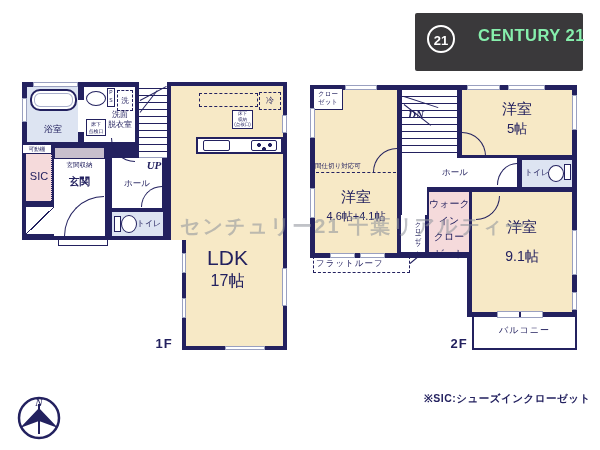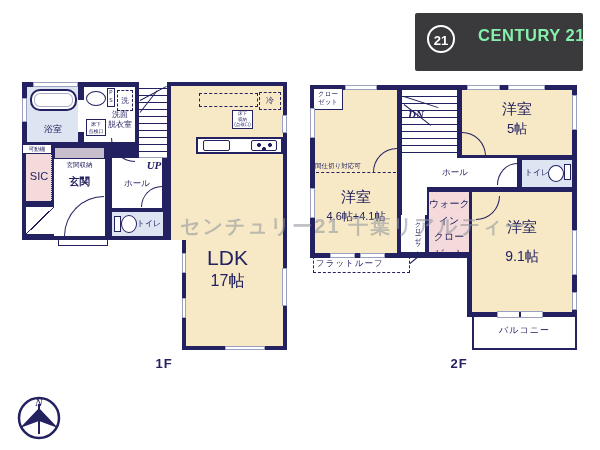--- a/index.html
+++ b/index.html
@@ -17,21 +17,21 @@
   .solidbox{border:1px solid #23215f;background:#fff;}
   .win{background:#fff;border:1px solid #9aa0c0;}
   .arc{position:absolute;box-sizing:border-box;border:0 solid #23215f;background:transparent;}
   .arc.tl{border-top-width:1px;border-left-width:1px;border-top-left-radius:100% 100%;}
   .arc.tr{border-top-width:1px;border-right-width:1px;border-top-right-radius:100% 100%;}
   .arc.bl{border-bottom-width:1px;border-left-width:1px;border-bottom-left-radius:100% 100%;}
   .arc.br{border-bottom-width:1px;border-right-width:1px;border-bottom-right-radius:100% 100%;}
   .treads{background-image:repeating-linear-gradient(to bottom,transparent 0px,transparent 6px,#23215f 6px,#23215f 7px);}
   .sline{position:absolute;background:#23215f;height:1px;transform-origin:left center;}
   .updn{font-family:"Liberation Serif",serif;font-style:italic;font-weight:bold;}
-  .floorlbl{font-size:13px;letter-spacing:1px;font-weight:bold;margin-top:20px;}
+  .floorlbl{font-size:13px;letter-spacing:1px;font-weight:bold;}
   .tub{border:2px solid #23215f;border-radius:10px;background:#fff;box-shadow:inset 0 0 0 2px #fff,inset 0 0 0 3px #aab0cc;}
   .basin{border:1px solid #23215f;border-radius:50%;background:#fff;}
   .toilet-bowl{border:1px solid #23215f;border-radius:50%;background:#fff;}
   .toilet-tank{border:1px solid #23215f;background:#fff;}
   .counter{border:2px solid #23215f;background:#fff;}
   .watermark{position:absolute;left:180px;top:213px;font-size:20px;letter-spacing:2px;
     color:#8d929b;opacity:.55;white-space:nowrap;z-index:60;font-weight:bold;}
   .footnote{position:absolute;left:424px;top:391px;font-size:10.5px;font-weight:bold;color:#23215f;letter-spacing:.5px;}
   .logo{position:absolute;left:415px;top:13px;width:168px;height:58px;background:#3a393b;border-radius:2px;z-index:70;}
   .logo-ring{position:absolute;left:12px;top:12px;width:28px;height:28px;border:2.5px solid #fff;border-radius:50%;
@@ -221,14 +221,15 @@
 
   
   <svg style="position:absolute;left:14px;top:390px;" width="50" height="52" viewBox="0 0 50 52">
     <circle cx="25" cy="28" r="20" fill="none" stroke="#23215f" stroke-width="2.5"></circle>
     <text x="25" y="16" text-anchor="middle" font-size="11" font-style="italic" fill="#23215f" font-family="Liberation Serif, serif">N</text>
     <path d="M25 14 L25 44" stroke="#23215f" stroke-width="2"></path>
     <path d="M25 18 L6 38 L25 31 L44 38 Z" fill="#23215f"></path>
   </svg>
 
   
+  <div class="footnote">※SIC:シューズインクローゼット</div>
 
 </div>
 
 </body></html>

